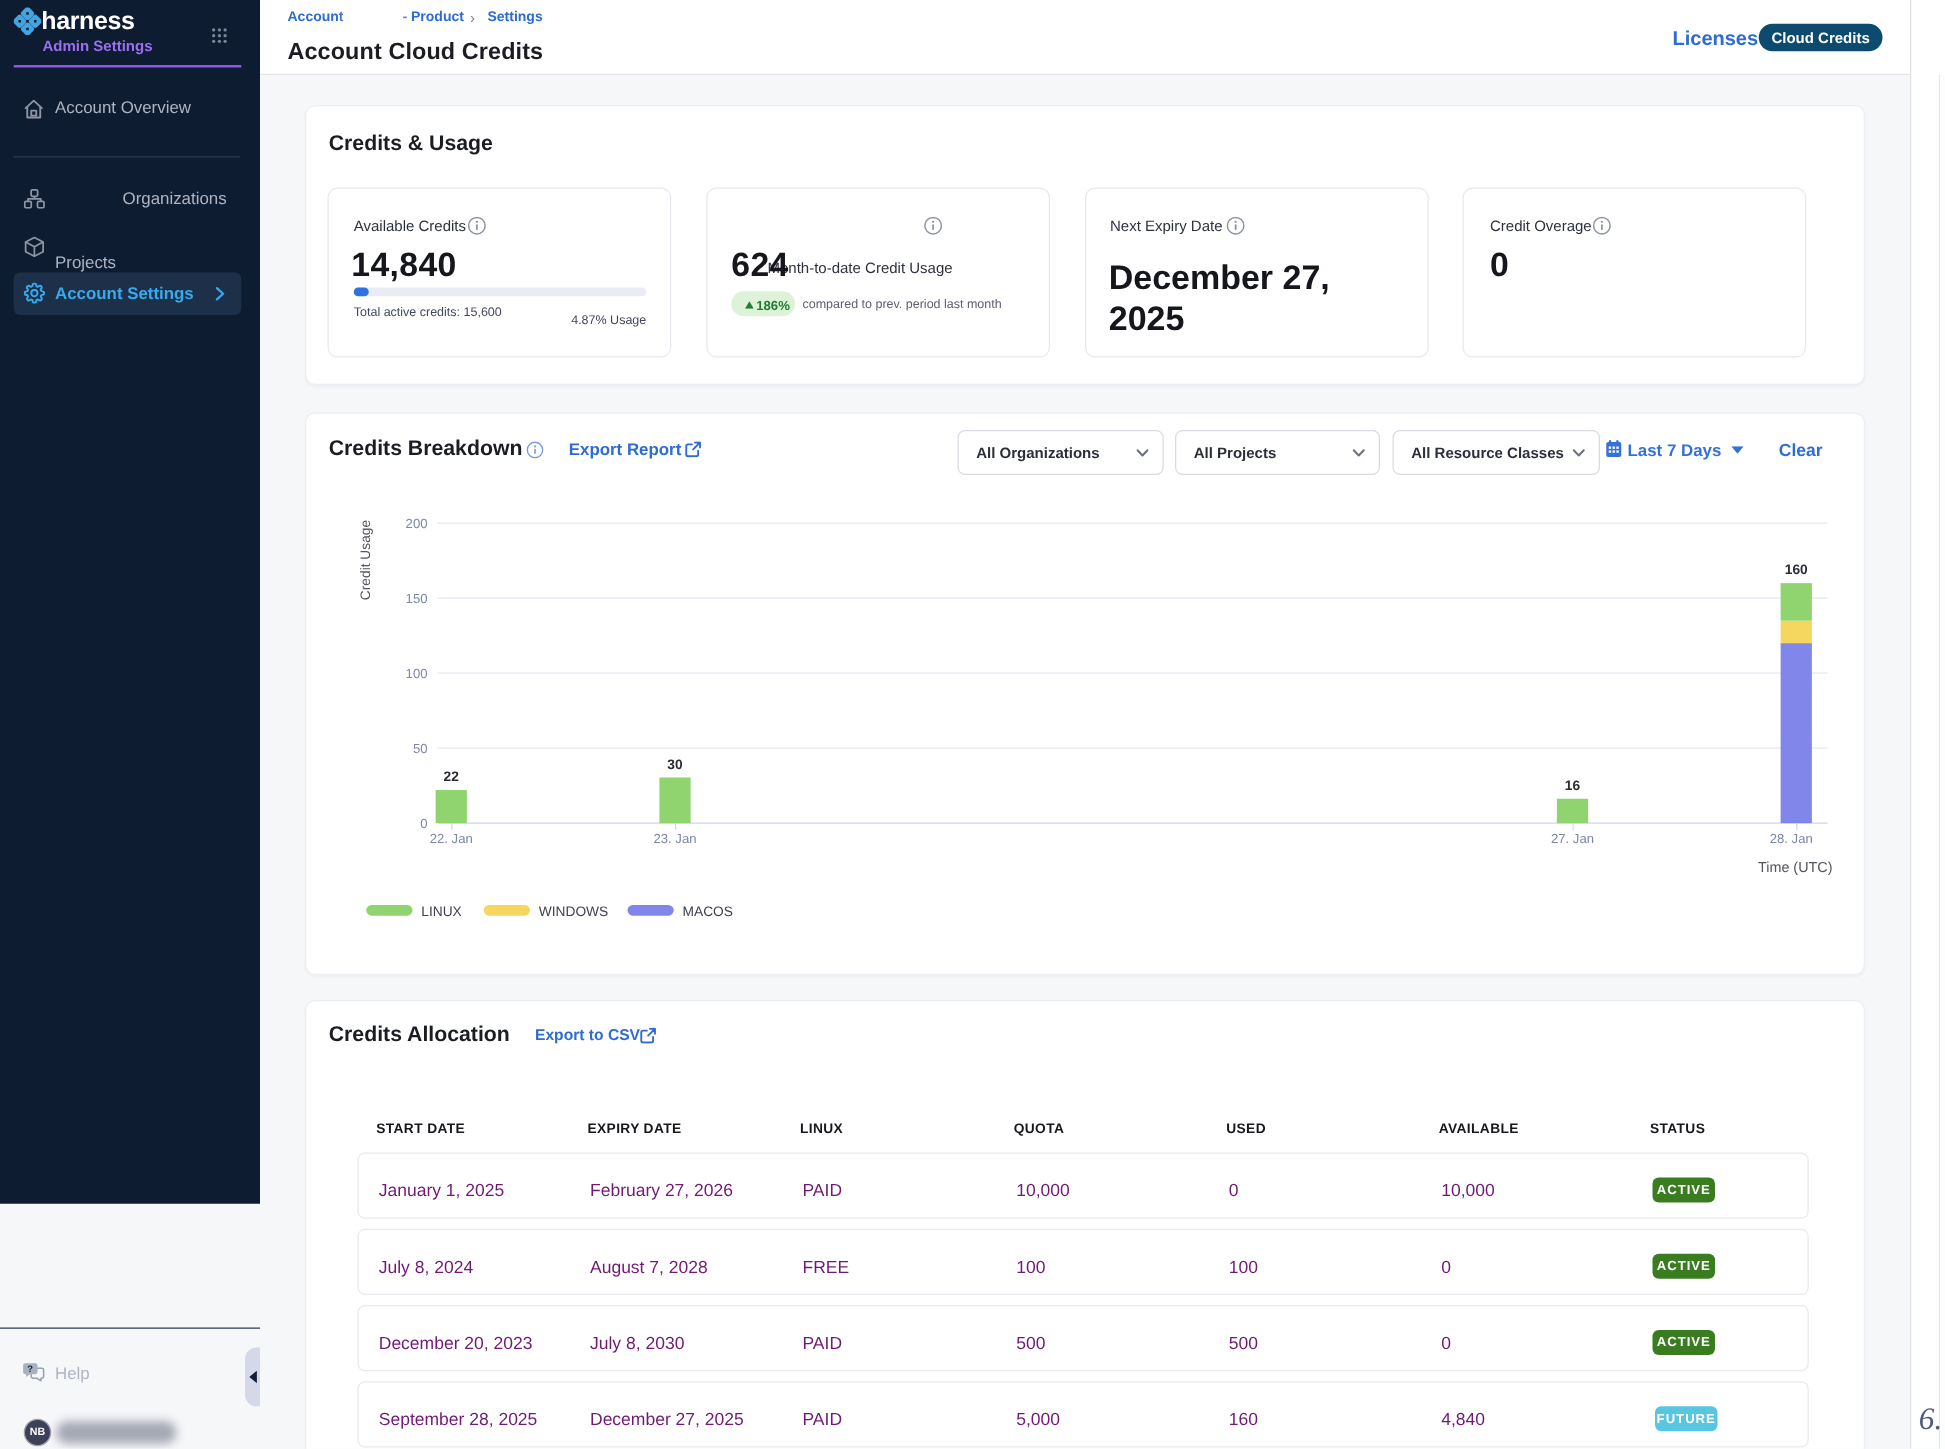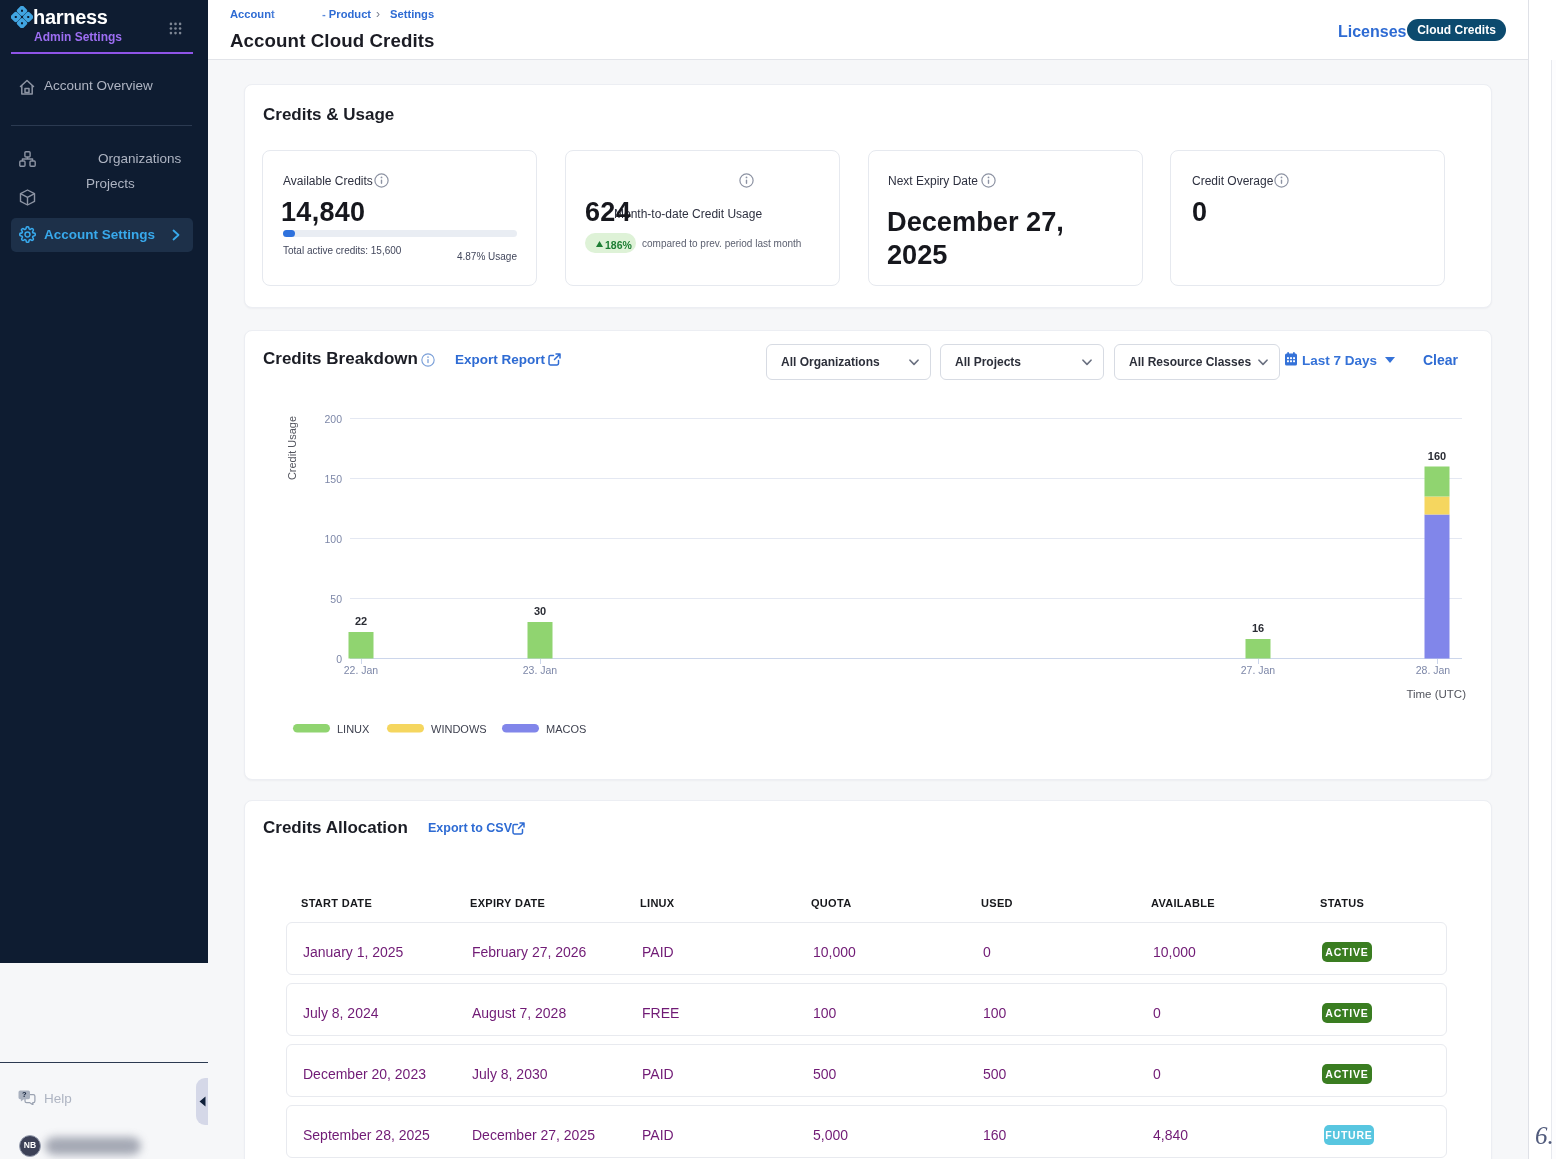--- a/index.html
+++ b/index.html
@@ -100,21 +100,21 @@
       <rect x="5.9" y="0.8" width="5.2" height="5.2" rx="1"></rect>
       <rect x="0.8" y="10" width="5.2" height="5.2" rx="1"></rect>
       <rect x="11" y="10" width="5.2" height="5.2" rx="1"></rect>
       <path d="M8.5 6 V8 M3.4 10 V8 H13.6 V10"></path>
     </svg>
     <div class="abs navtext" style="left:56px; top:150.5px;margin-left:42px;">Organizations</div>
     <svg class="abs" style="left:19px; top:189px;" width="17" height="17" viewBox="0 0 17 17" fill="none" stroke="#8d94a3" stroke-width="1.4" stroke-linejoin="round">
       <path d="M8.5 1 L15.5 4.6 V12.4 L8.5 16 L1.5 12.4 V4.6 Z"></path>
       <path d="M1.5 4.6 L8.5 8.4 L15.5 4.6 M8.5 8.4 V16"></path>
     </svg>
-    <div class="abs navtext" style="left:44px; top:176px;margin-left:42px;">Projects</div>
+    <div class="abs navtext" style="left:44px; top:202px;">Projects</div>
     <div id="acct-row"></div>
     <svg class="abs" style="left:19px; top:226px;" width="17" height="17" viewBox="0 0 24 24" fill="none" stroke="#38a9ec" stroke-width="2.2" stroke-linejoin="round" stroke-linecap="round">
       <path d="M12 15.5 A3.5 3.5 0 1 0 12 8.5 A3.5 3.5 0 1 0 12 15.5 Z"></path>
       <path d="M19.4 15 a1.65 1.65 0 0 0 .33 1.82 l.06.06 a2 2 0 1 1 -2.83 2.83 l-.06-.06 a1.65 1.65 0 0 0 -1.82-.33 1.65 1.65 0 0 0 -1 1.51 V21 a2 2 0 1 1 -4 0 v-.09 A1.65 1.65 0 0 0 9 19.4 a1.65 1.65 0 0 0 -1.82.33 l-.06.06 a2 2 0 1 1 -2.83-2.83 l.06-.06 a1.65 1.65 0 0 0 .33-1.82 1.65 1.65 0 0 0 -1.51-1 H3 a2 2 0 1 1 0-4 h.09 A1.65 1.65 0 0 0 4.6 9 a1.65 1.65 0 0 0 -.33-1.82 l-.06-.06 a2 2 0 1 1 2.83-2.83 l.06.06 a1.65 1.65 0 0 0 1.82.33 H9 a1.65 1.65 0 0 0 1-1.51 V3 a2 2 0 1 1 4 0 v.09 a1.65 1.65 0 0 0 1 1.51 1.65 1.65 0 0 0 1.82-.33 l.06-.06 a2 2 0 1 1 2.83 2.83 l-.06.06 a1.65 1.65 0 0 0 -.33 1.82 V9 a1.65 1.65 0 0 0 1.51 1 H21 a2 2 0 1 1 0 4 h-.09 a1.65 1.65 0 0 0 -1.51 1 Z"></path>
     </svg>
     <div class="abs" style="left:44px; top:227px; color:#38a9ec; font-size:13.5px; font-weight:bold;">Account Settings</div>
     <svg class="abs" style="left:172px; top:229px;" width="8" height="12" viewBox="0 0 8 12" fill="none" stroke="#38a9ec" stroke-width="1.8" stroke-linecap="round" stroke-linejoin="round">
         <path d="M1.5 1.5 L6.5 6 L1.5 10.5"></path>
       </svg>
     <div class="abs" style="left:0; top:1062px; width:208px; height:1px; background:#2b3a51;"></div>

